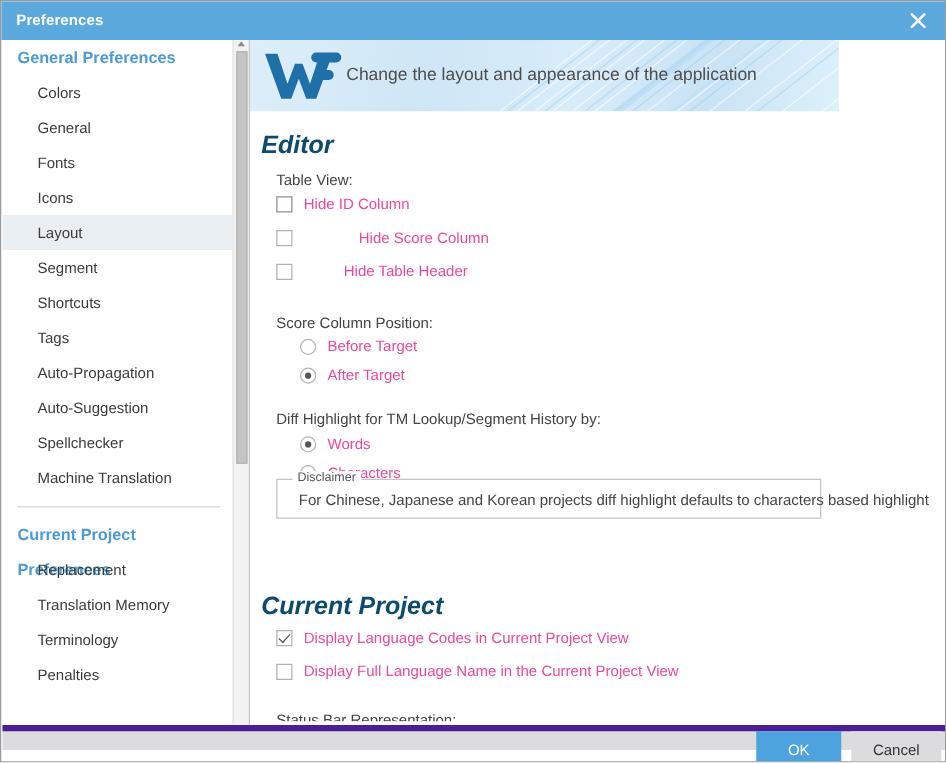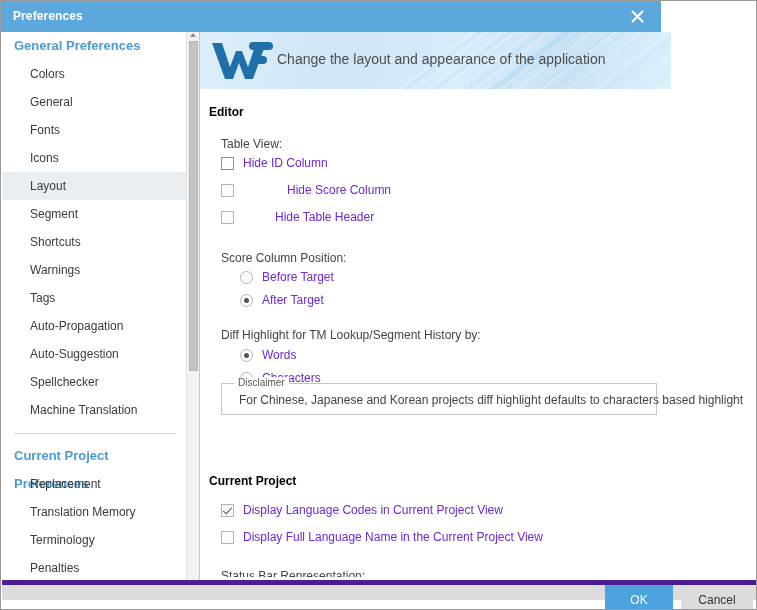--- a/index.html
+++ b/index.html
@@ -15,21 +15,21 @@
     width: 757px; height: 610px;
     box-sizing: border-box;
     border: 1px solid #9a9a9a;
     background: #ffffff;
     overflow: hidden;
   }
 
   
   #titlebar {
     position: absolute; left: 0; top: 0;
-    width: 660px; height: 31px;
+    width: 757px; height: 31px;
     background: #5ba9dc;
     box-sizing: border-box;
   }
   #titlebar-text {
     position: absolute; left: 12px; top: 8px;
     color: #ffffff;
     font-size: 12px;
     font-weight: bold;
     letter-spacing: 0.1px;
   }
@@ -132,35 +132,36 @@
   }
 
   
   #content {
     position: relative;
     height: 491px;
     padding: 0;
   }
   .section-head {
     position: absolute;
-    color: #000000;
-    font-size: 12px;
+    color: #0c4a6e;
+    font-size: 20px;
     font-weight: bold;
+    font-style: italic;
   }
   .field-label {
     position: absolute;
     font-size: 12px;
     color: #444;
   }
   .row {
     position: absolute;
     display: flex;
     align-items: center;
     font-size: 12px;
-    color: #6d28d9;
+    color: #ec4899;
     cursor: default;
   }
   .cb {
     width: 13px; height: 13px;
     box-sizing: border-box;
     border: 1px solid #b3b3b3;
     background: #fefefe;
     margin-right: 9px;
     position: relative;
     flex: none;
@@ -275,21 +276,20 @@
   <div id="sidebar">
     <div>
       <div class="side-group-title">General Preferences</div>
       <div class="side-item">Colors</div>
       <div class="side-item">General</div>
       <div class="side-item">Fonts</div>
       <div class="side-item">Icons</div>
       <div class="side-item selected">Layout</div>
       <div class="side-item">Segment</div>
       <div class="side-item">Shortcuts</div>
-      <div class="side-item">Warnings</div>
       <div class="side-item">Tags</div>
       <div class="side-item">Auto-Propagation</div>
       <div class="side-item">Auto-Suggestion</div>
       <div class="side-item">Spellchecker</div>
       <div class="side-item">Machine Translation</div>
     </div>
     <div class="side-sep"></div>
     <div>
       <div class="side-group-title">Current Project Preferences</div>
       <div class="side-item">Replacement</div>

